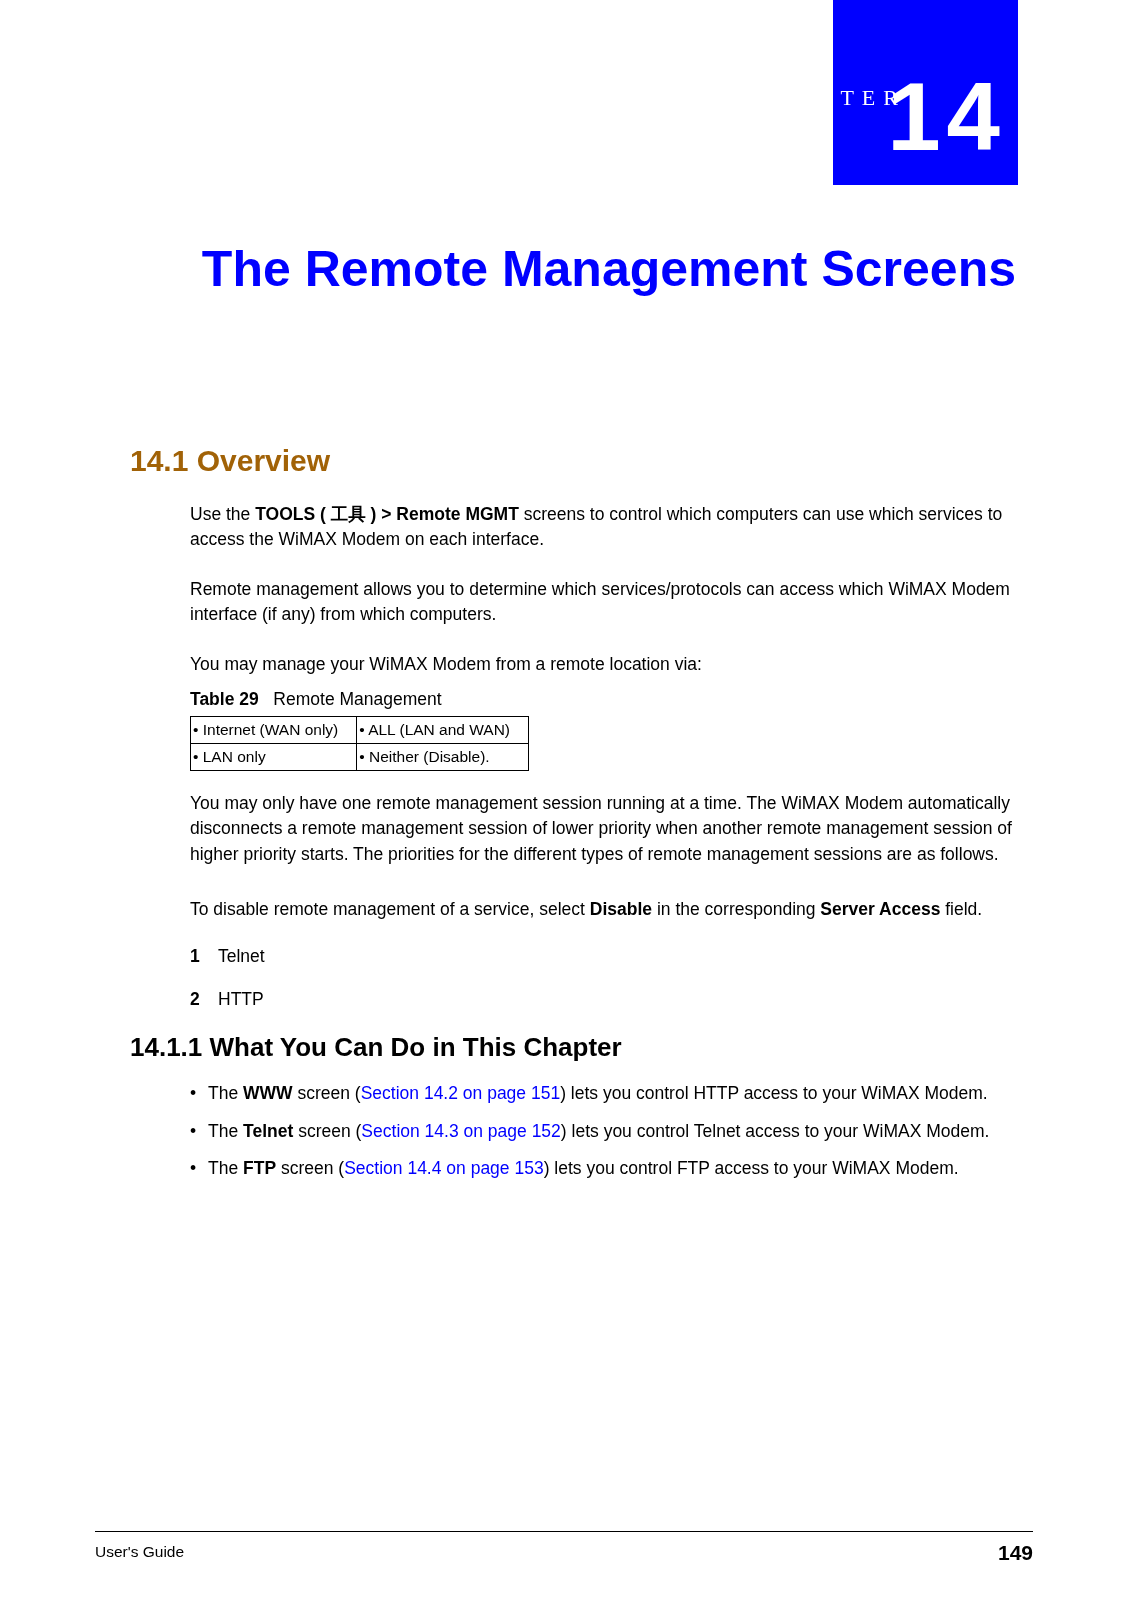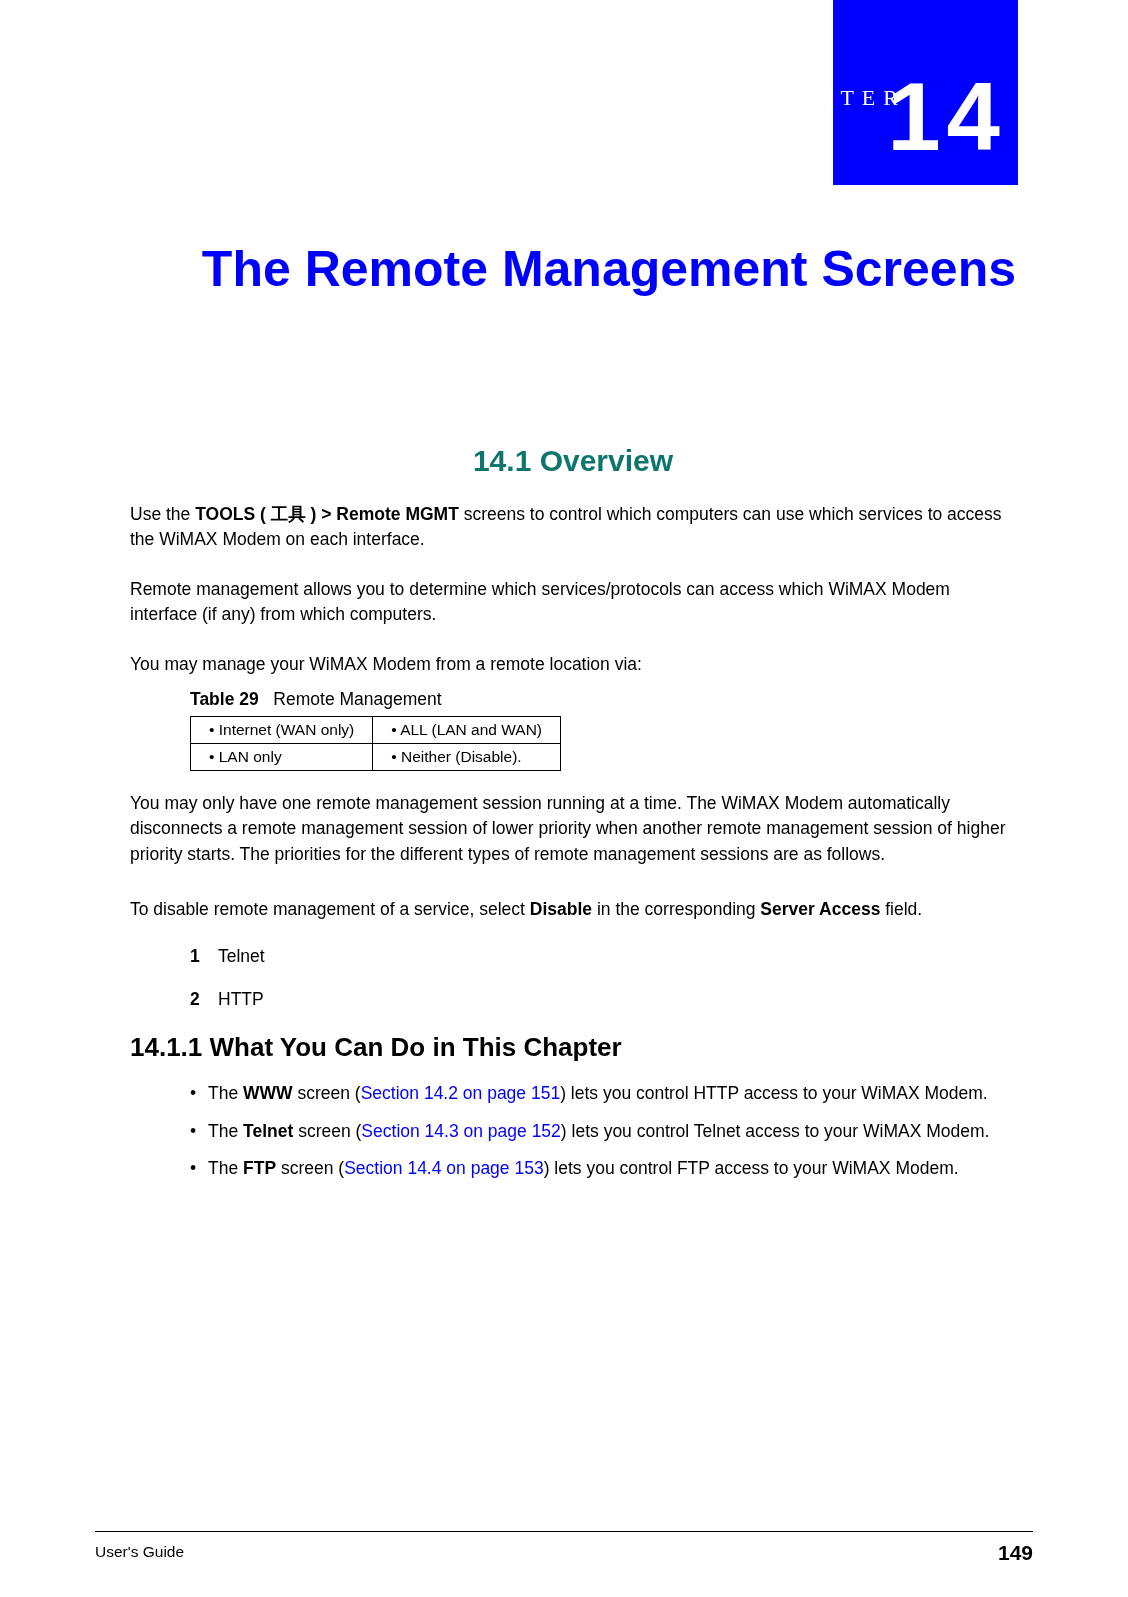--- a/index.html
+++ b/index.html
@@ -64,53 +64,53 @@
   .content {
     position: absolute;
     top: 444px;
     left: 130px;
     right: 112px;
   }
   .section-heading {
     font-family: Arial, sans-serif;
     font-weight: bold;
     font-size: 30px;
-    color: #0f766e;
+    color: #a16207;
     margin: 0 0 24px 0;
-    text-align: center;
   }
   .body-text {
     font-size: 17.5px;
     line-height: 1.45;
     margin: 0 0 24px 0;
     color: #000;
     font-family: Verdana, Arial, sans-serif;
   }
   .indent {
+    margin-left: 60px;
   }
   .bold {
     font-weight: bold;
   }
   .table-caption {
     font-family: Arial, sans-serif;
     font-size: 17.5px;
     margin-left: 60px;
     margin-bottom: 6px;
   }
   .table-caption .tlabel {
     font-weight: bold;
   }
   .rm-table {
     margin-left: 60px;
     border-collapse: collapse;
     margin-bottom: 20px;
   }
   .rm-table td {
     border: 1px solid #000;
-    padding: 4px 18px 4px 18px;
+    padding: 4px 18px 4px 2px;
     font-size: 15.5px;
     font-family: Verdana, Arial, sans-serif;
     vertical-align: top;
   }
   .rm-table td::before {
     content: "•  ";
   }
   .numlist {
     margin-left: 60px;
     font-size: 17.5px;

